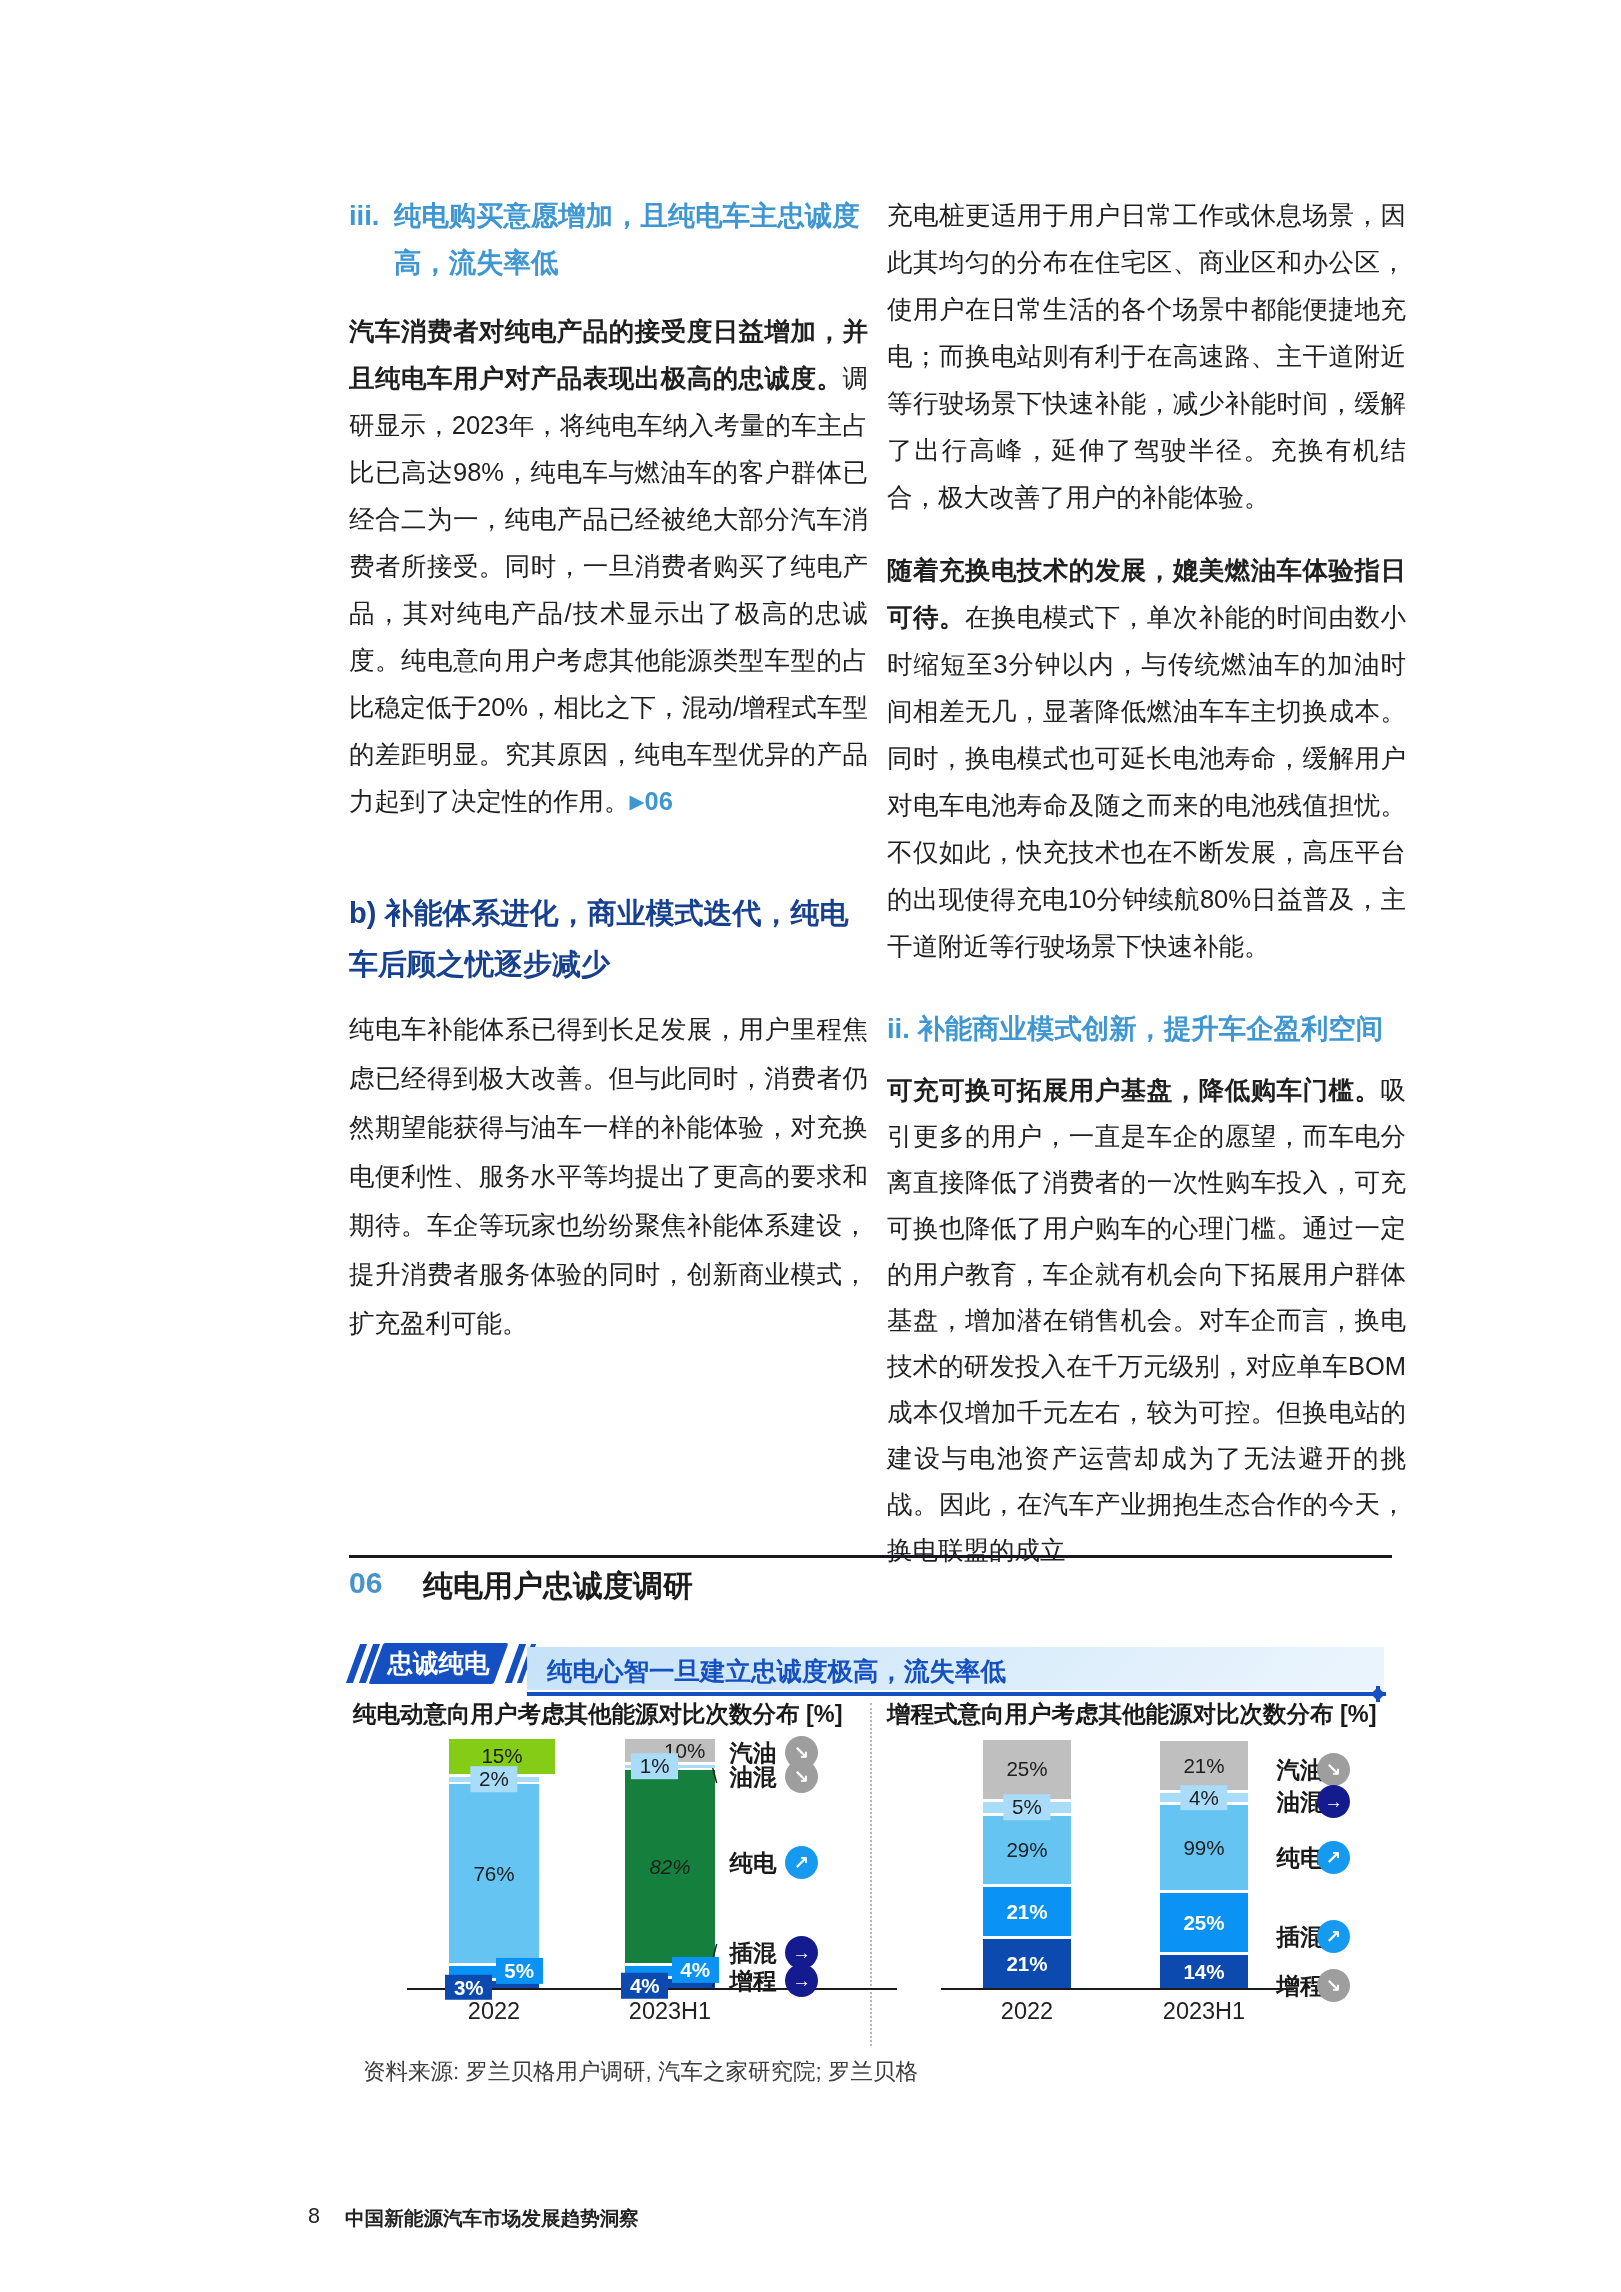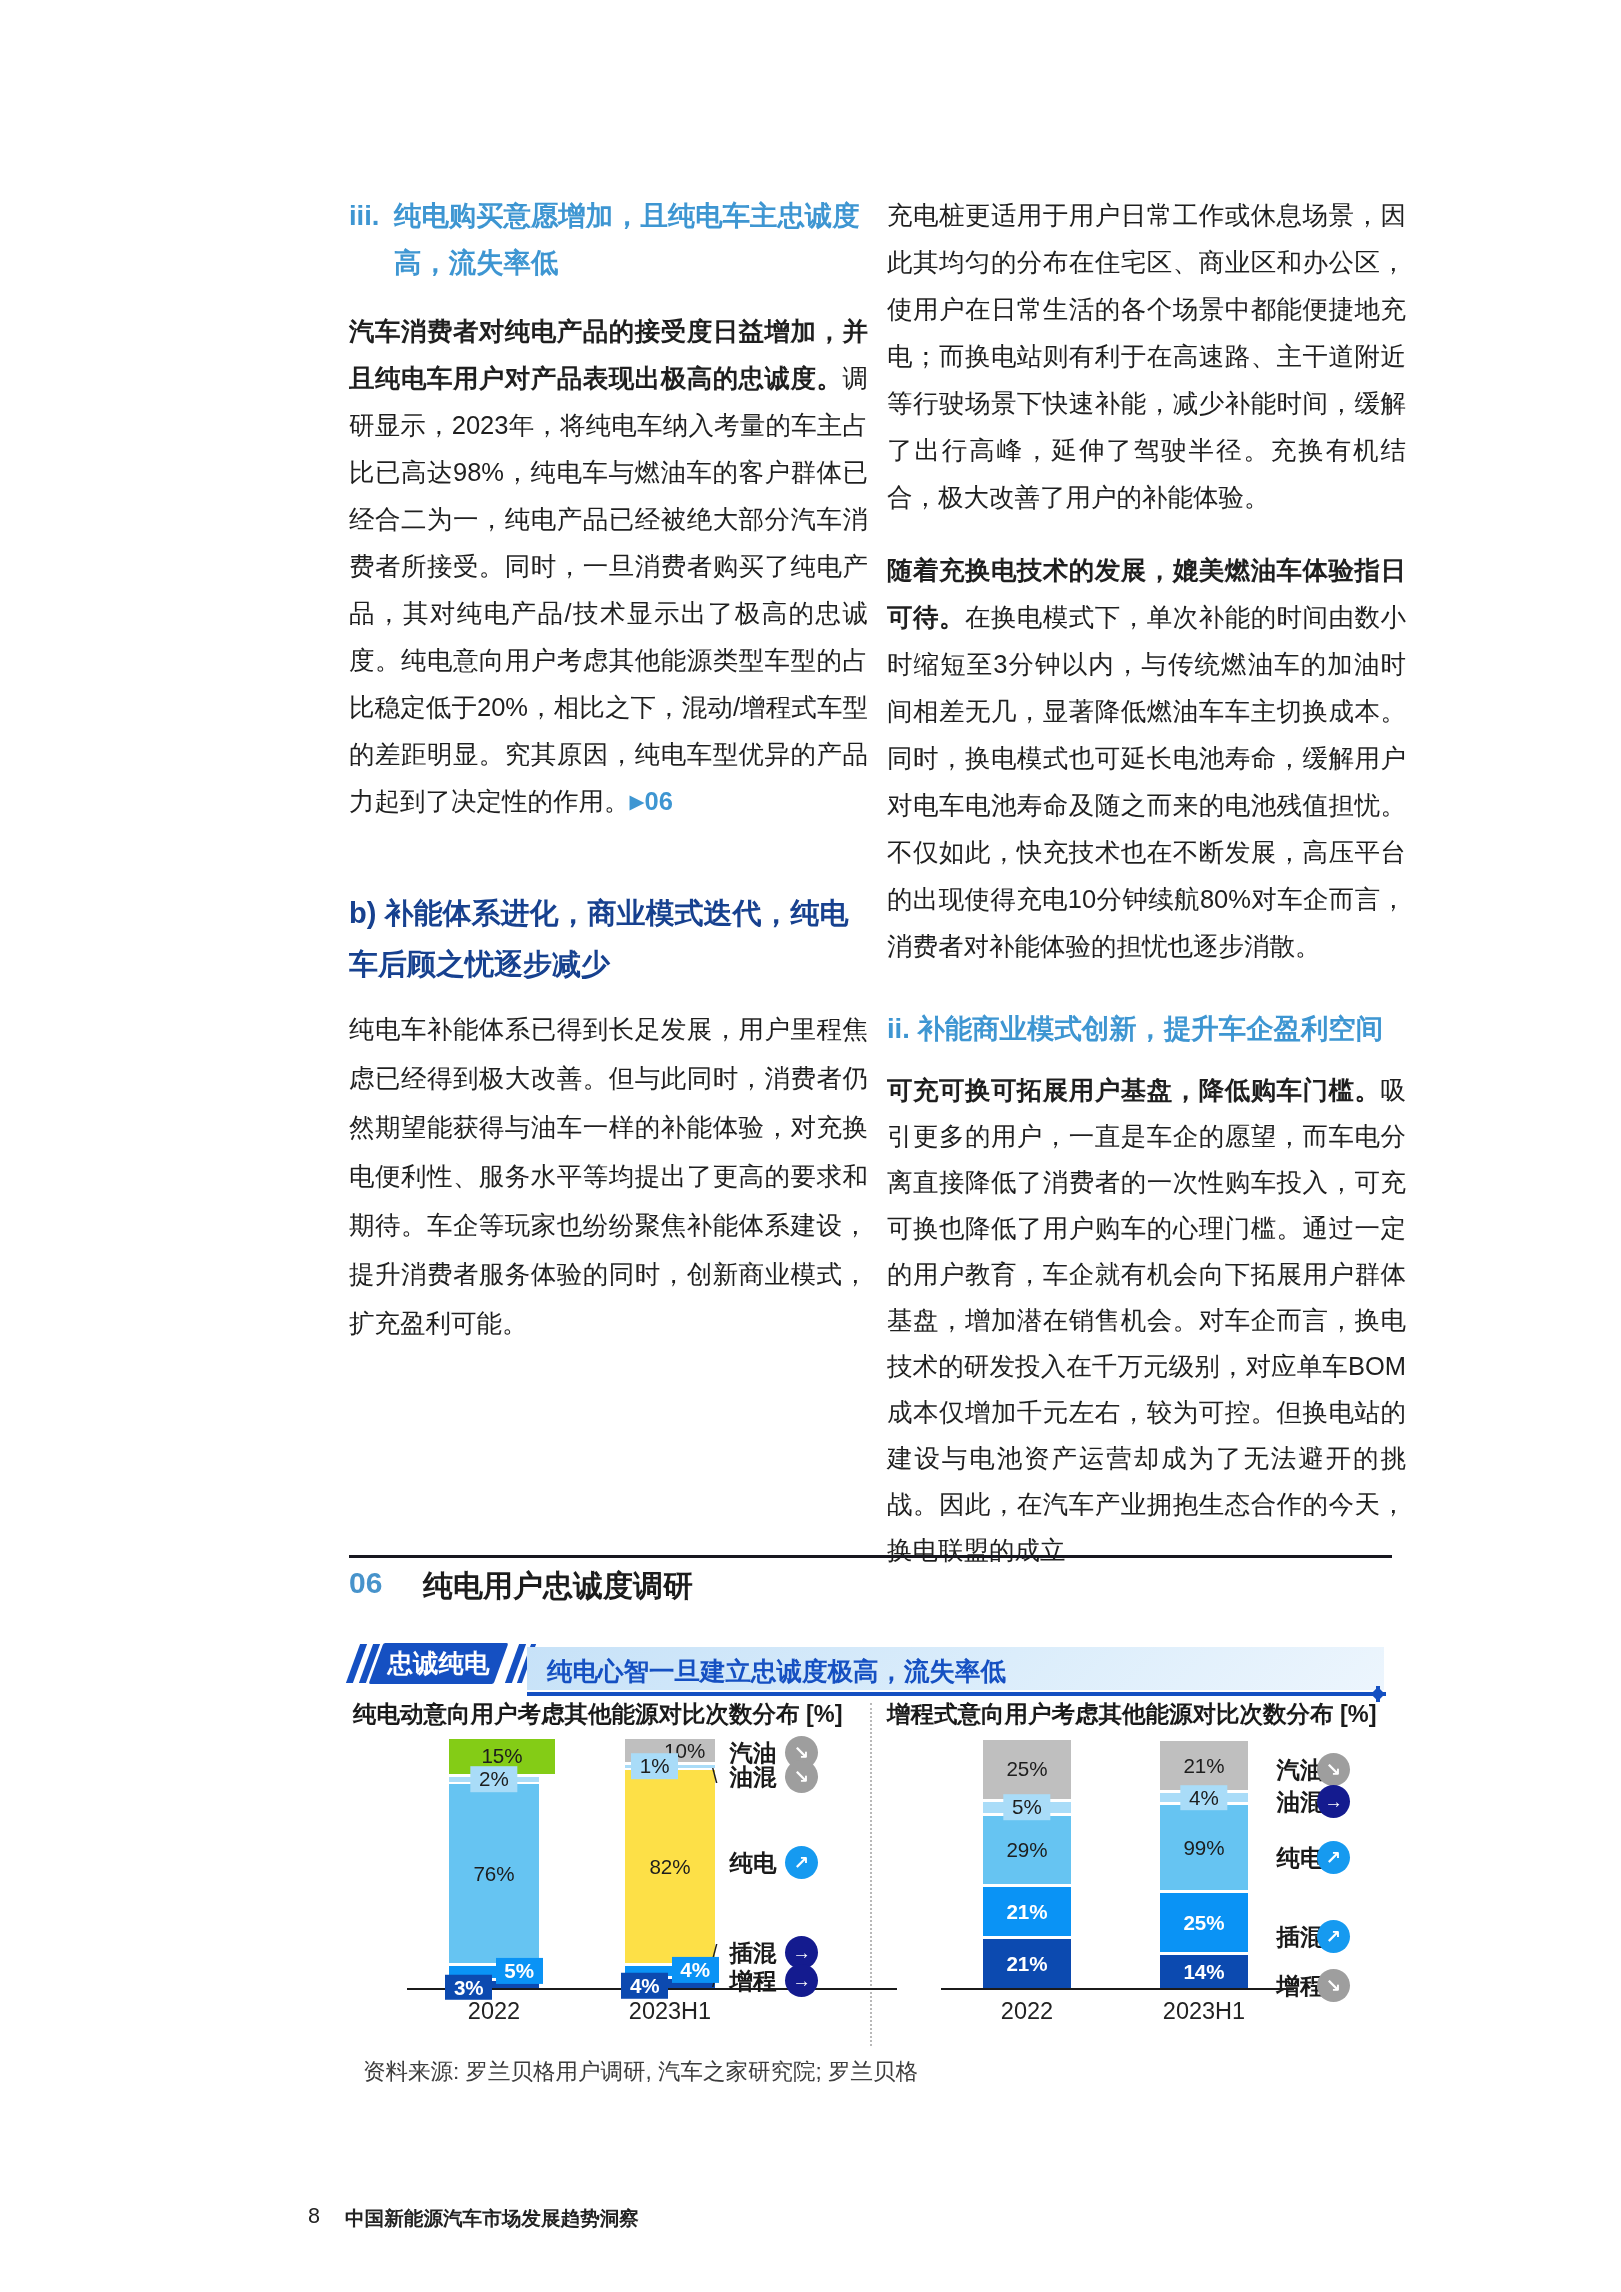--- a/index.html
+++ b/index.html
@@ -76,21 +76,21 @@
     <div class="body-p tight" style="margin-top:21.6px;">
       <b class="lead">汽车消费者对纯电产品的接受度日益增加，并且纯电车用户对产品表现出极高的忠诚度。</b><span>调研显示，2023年，将纯电车纳入考量的车主占比已高达98%，纯电车与燃油车的客户群体已经合二为一，纯电产品已经被绝大部分汽车消费者所接受。同时，一旦消费者购买了纯电产品，其对纯电产品/技术显示出了极高的忠诚度。纯电意向用户考虑其他能源类型车型的占比稳定低于20%，相比之下，混动/增程式车型的差距明显。究其原因，纯电车型优异的产品力起到了决定性的作用。</span><span class="ref"><span class="tri">▶</span><span>06</span></span>
     </div>
     <div class="navy-h" style="margin-top:61px;">b) 补能体系进化，商业模式迭代，纯电车后顾之忧逐步减少</div>
     <div class="body-p" style="margin-top:15.7px;">纯电车补能体系已得到长足发展，用户里程焦虑已经得到极大改善。但与此同时，消费者仍然期望能获得与油车一样的补能体验，对充换电便利性、服务水平等均提出了更高的要求和期待。车企等玩家也纷纷聚焦补能体系建设，提升消费者服务体验的同时，创新商业模式，扩充盈利可能。</div>
   </div>
 
   <div class="col" style="left:887px;top:192px;">
     <div class="body-p tight">充电桩更适用于用户日常工作或休息场景，因此其均匀的分布在住宅区、商业区和办公区，使用户在日常生活的各个场景中都能便捷地充电；而换电站则有利于在高速路、主干道附近等行驶场景下快速补能，减少补能时间，缓解了出行高峰，延伸了驾驶半径。充换有机结合，极大改善了用户的补能体验。</div>
     <div class="body-p tight" style="margin-top:25.5px;">
-      <b class="lead">随着充换电技术的发展，媲美燃油车体验指日可待。</b><span>在换电模式下，单次补能的时间由数小时缩短至3分钟以内，与传统燃油车的加油时间相差无几，显著降低燃油车车主切换成本。同时，换电模式也可延长电池寿命，缓解用户对电车电池寿命及随之而来的电池残值担忧。不仅如此，快充技术也在不断发展，高压平台的出现使得充电10分钟续航80%对车企而言，消费者对补能体验的担忧也逐步消散。</span>
+      <b class="lead">随着充换电技术的发展，媲美燃油车体验指日可待。</b><span>在换电模式下，单次补能的时间由数小时缩短至3分钟以内，与传统燃油车的加油时间相差无几，显著降低燃油车车主切换成本。同时，换电模式也可延长电池寿命，缓解用户对电车电池寿命及随之而来的电池残值担忧。不仅如此，快充技术也在不断发展，高压平台的出现使得充电10分钟续航80%日益普及，主干道附近等行驶场景下快速补能。</span>
     </div>
     <div class="blue-h" style="margin-top:35px;">ii. 补能商业模式创新，提升车企盈利空间</div>
     <div class="body-p tighter" style="margin-top:15.7px;">
       <b class="lead">可充可换可拓展用户基盘，降低购车门槛。</b><span>吸引更多的用户，一直是车企的愿望，而车电分离直接降低了消费者的一次性购车投入，可充可换也降低了用户购车的心理门槛。通过一定的用户教育，车企就有机会向下拓展用户群体基盘，增加潜在销售机会。对车企而言，换电技术的研发投入在千万元级别，对应单车BOM成本仅增加千元左右，较为可控。但换电站的建设与电池资产运营却成为了无法避开的挑战。因此，在汽车产业拥抱生态合作的今天，换电联盟的成立</span>
     </div>
   </div>
 
   <div class="abs" id="fig-rule"></div>
   <div class="abs" id="fig-num">06</div>
   <div class="abs" id="fig-title">纯电用户忠诚度调研</div>
@@ -134,21 +134,21 @@
         </div>
       </div>
       <div class="year" style="left: 96px; width: 90px;">2022</div>
       <div class="bar" style="left: 272px; width: 90px;">
         <div class="seg" style="height: 23.5px; background: rgb(191, 191, 191);">
           <div class="seg-label right">10%</div>
         </div>
         <div class="seg" style="height: 2.4px; background: rgb(169, 220, 248);">
           <span class="chip atleft dark" style="background: rgb(169, 220, 248);">1%</span>
         </div>
-        <div class="seg" style="height: 193px; background: #fde047;">
+        <div class="seg" style="height: 193px; background: #15803d; font-style: italic;">
           <div class="seg-label">82%</div>
         </div>
         <div class="seg" style="height: 9.4px; background: rgb(10, 147, 245);">
           <span class="chip right white" style="background: rgb(10, 147, 245);">4%</span>
         </div>
         <div class="seg" style="height: 9.4px; background: rgb(12, 74, 176);">
           <span class="chip left white" style="background: rgb(12, 74, 176);">4%</span>
         </div>
       </div>
       <div class="year" style="left: 272px; width: 90px;">2023H1</div>

